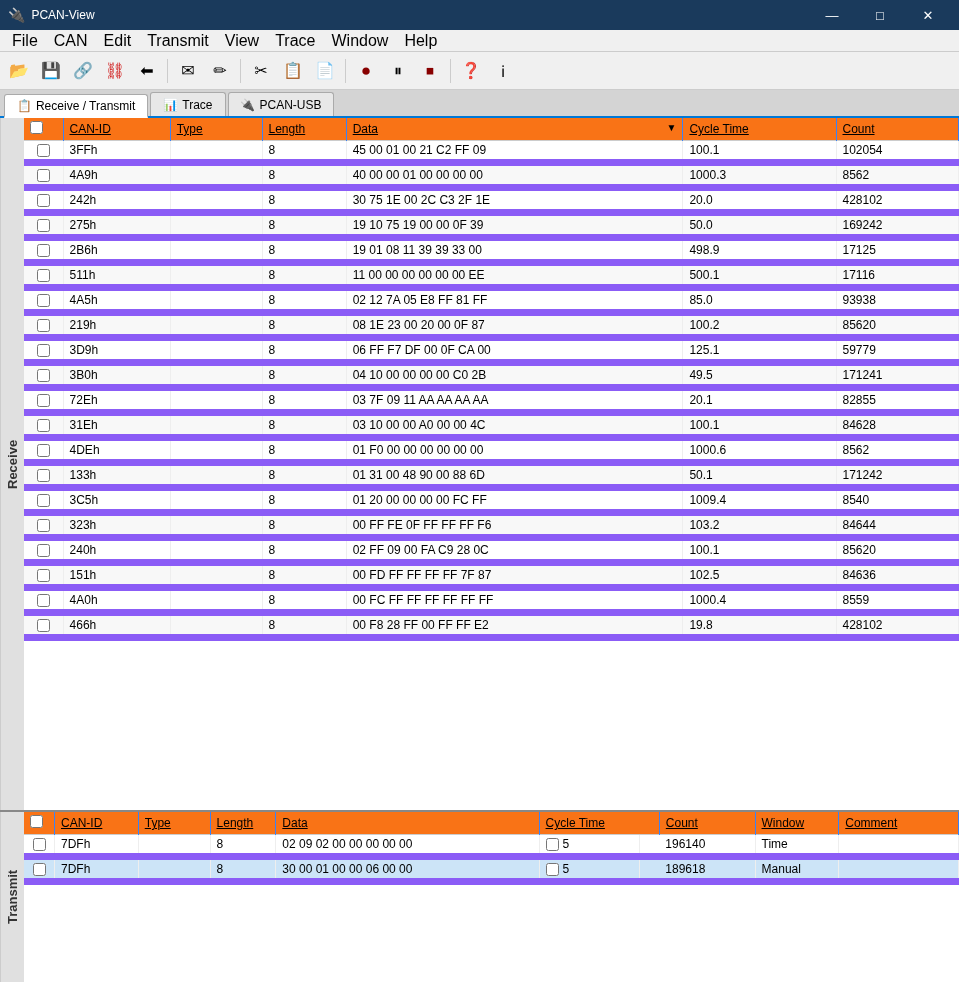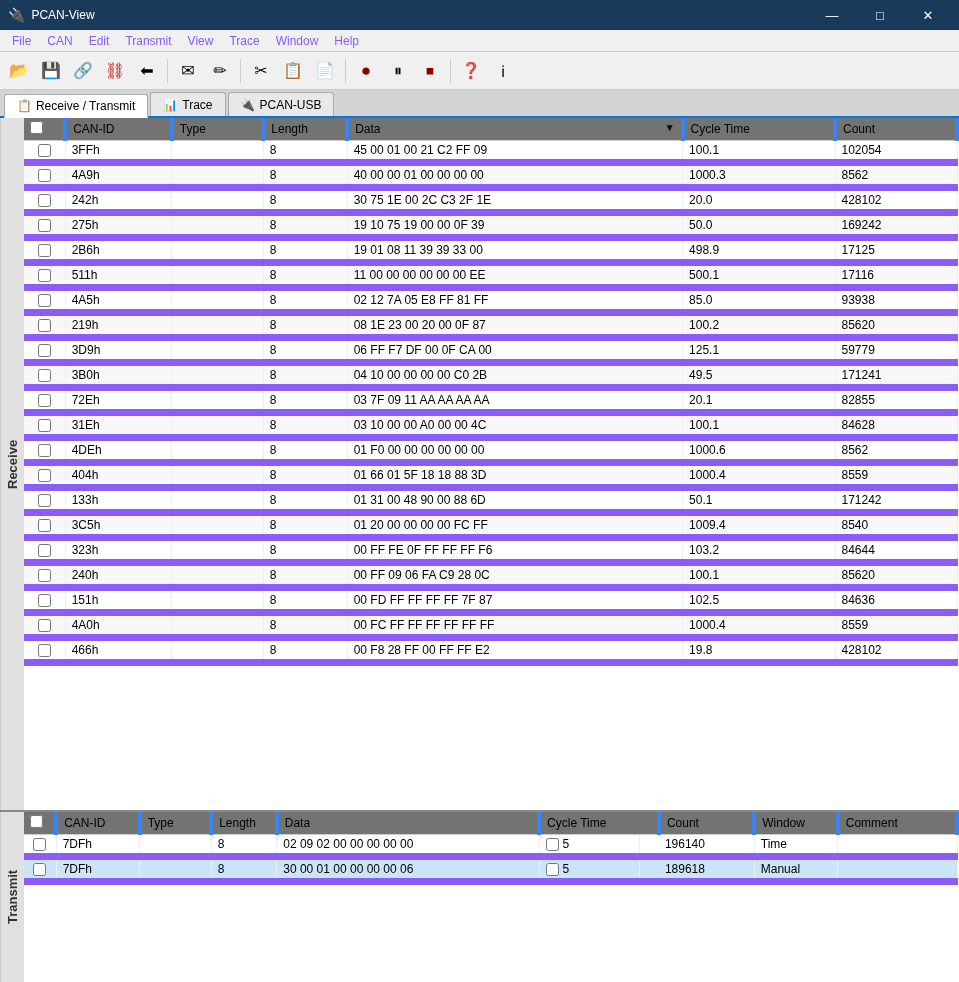--- a/index.html
+++ b/index.html
@@ -30,22 +30,22 @@
       background: #f0f0f0;
       display: flex;
       align-items: center;
       height: 22px;
       padding: 0 4px;
       border-bottom: 1px solid #ccc;
     }
     .menu-item {
       padding: 2px 8px;
       cursor: pointer;
-      font-size: 12px;
-      color: #8b5cf6;
+      font-size: 16px;
+      color: #000000;
     }
 
     
     .toolbar {
       background: #f0f0f0;
       display: flex;
       align-items: center;
       height: 38px;
       padding: 2px 4px;
       border-bottom: 1px solid #ccc;
@@ -131,26 +131,27 @@
     }
     thead tr {
       background: #e8e8e8;
       border-bottom: 1px solid #ccc;
     }
     thead th {
       padding: 3px 6px;
       text-align: left;
       font-weight: normal;
       color: #000;
-      border-right: 4px solid #3b82f6;
+      border-right: 1px solid #3b82f6;
       white-space: nowrap;
       position: sticky;
       top: 0;
-      background: #737373;
+      background: #f97316;
       z-index: 1;
+      text-decoration: underline;
     }
     tbody tr { border-bottom: 7px solid #8b5cf6; }
     tbody tr:nth-child(odd) { background: #ffffff; }
     tbody tr:nth-child(even) { background: #f8f8f8; }
     tbody tr.selected { background: #cce4f7; }
     tbody td {
       padding: 2px 6px;
       color: #000;
       border-right: 1px solid #eee;
       white-space: nowrap;
@@ -445,33 +446,20 @@
     <td class="col-data">01 F0 00 00 00 00 00 00</td>
     <td class="col-cycletime">1000.6</td>
     <td class="col-count">8562</td>
   </tr>
             <tr>
     <td class="col-checkbox">
                 <div class="checkbox-cell">
                   <input type="checkbox" class="small-checkbox" style="">
                 </div>
               </td>
-    <td class="col-canid">404h</td>
-    <td class="col-type"></td>
-    <td class="col-length">8</td>
-    <td class="col-data">01 66 01 5F 18 18 88 3D</td>
-    <td class="col-cycletime">1000.4</td>
-    <td class="col-count">8559</td>
-  </tr>
-            <tr>
-    <td class="col-checkbox">
-                <div class="checkbox-cell">
-                  <input type="checkbox" class="small-checkbox" style="">
-                </div>
-              </td>
     <td class="col-canid">133h</td>
     <td class="col-type"></td>
     <td class="col-length">8</td>
     <td class="col-data">01 31 00 48 90 00 88 6D</td>
     <td class="col-cycletime">50.1</td>
     <td class="col-count">171242</td>
   </tr>
             <tr>
     <td class="col-checkbox">
                 <div class="checkbox-cell">
@@ -500,21 +488,21 @@
   </tr>
             <tr>
     <td class="col-checkbox">
                 <div class="checkbox-cell">
                   <input type="checkbox" class="small-checkbox" style="">
                 </div>
               </td>
     <td class="col-canid">240h</td>
     <td class="col-type"></td>
     <td class="col-length">8</td>
-    <td class="col-data">00 FF 09 06 FA C9 28 0C</td>
+    <td class="col-data">02 FF 09 00 FA C9 28 0C</td>
     <td class="col-cycletime">100.1</td>
     <td class="col-count">85620</td>
   </tr>
             <tr>
     <td class="col-checkbox">
                 <div class="checkbox-cell">
                   <input type="checkbox" class="small-checkbox" style="">
                 </div>
               </td>
     <td class="col-canid">151h</td>
@@ -593,21 +581,21 @@
   </tr>
             <tr class="selected">
     <td class="col-checkbox">
                 <div class="checkbox-cell">
                   <input type="checkbox" class="small-checkbox" style="">
                 </div>
               </td>
     <td class="col-canid">7DFh</td>
     <td class="col-type"></td>
     <td class="col-length">8</td>
-    <td class="col-data">30 00 01 00 00 00 00 06</td>
+    <td class="col-data">30 00 01 00 00 06 00 00</td>
     <td class="col-cycletime" style="display:flex;align-items:center;gap:4px;">
                 <input type="checkbox" class="small-checkbox" style=""> 
                 <span>5</span>
               </td>
     <td class="col-count">189618</td>
     <td class="col-trigger">Manual</td>
     <td class="col-comment"></td>
   </tr>
           </tbody>
       </table>

